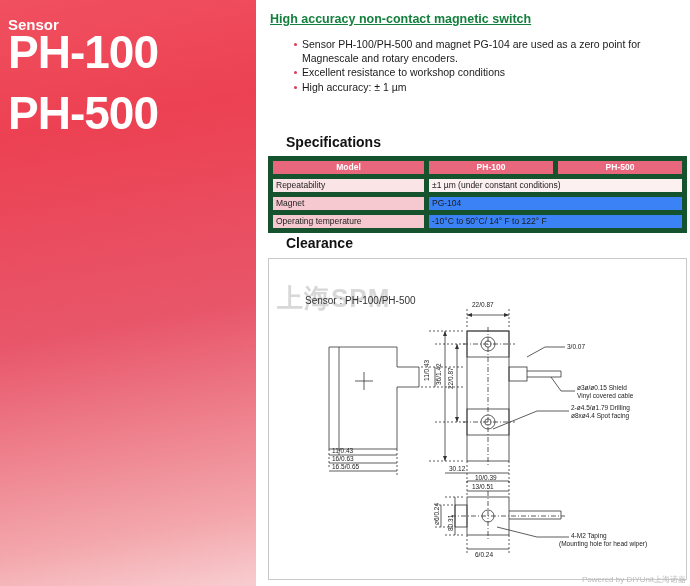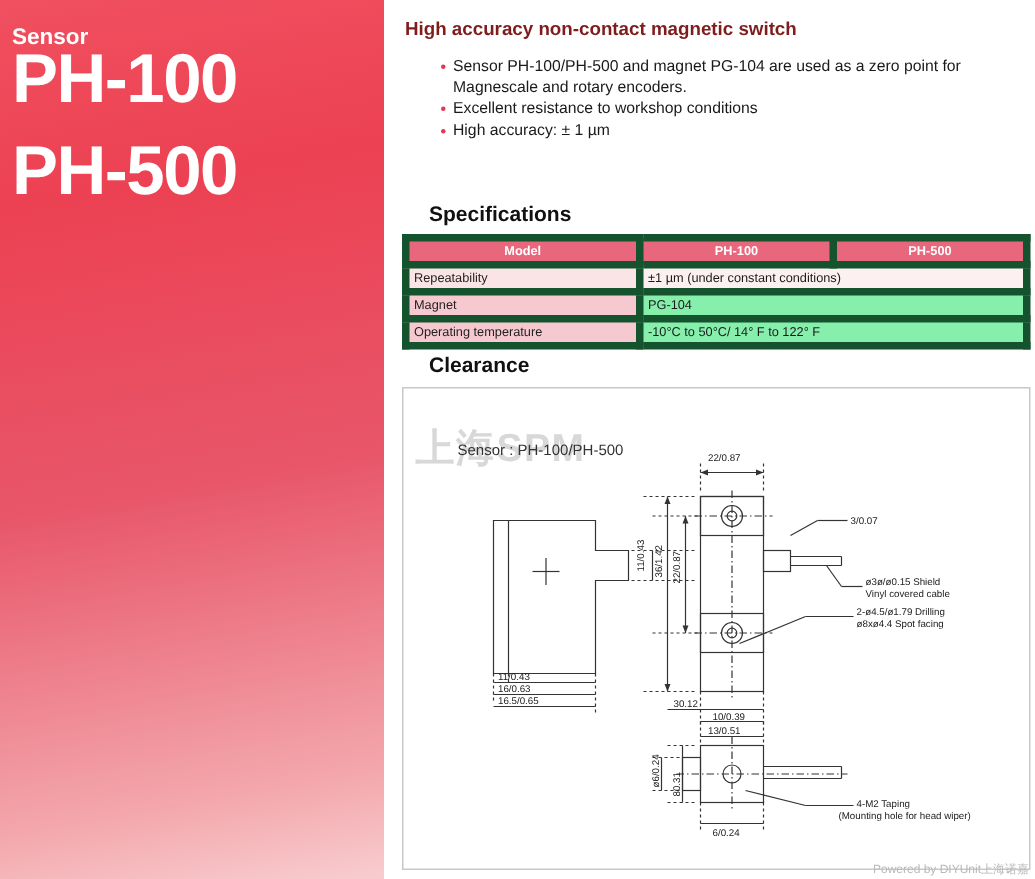--- a/index.html
+++ b/index.html
@@ -63,21 +63,22 @@
     left: 256px; top: 0;
     width: 434px;
     height: 586px;
   }
   .headline {
     position: absolute;
     left: 14px; top: 12px;
     width: 412px;
     font-size: 12.5px;
     font-weight: bold;
-    color: #7f1d1d;
+    color: #15803d;
+    text-decoration: underline;
   }
   .bullets {
     position: absolute;
     left: 14px; top: 38px;
     width: 416px;
     margin: 0;
     padding: 0;
     list-style: none;
   }
   .bullets li {
@@ -141,21 +142,21 @@
     color: #222;
   }
   .spec-table td.label.alt {
     background: #f5c9cf;
   }
   .spec-table td.val {
     background: #fdf0f1;
     text-align: left;
   }
   .spec-table td.val.alt {
-    background: #86efac;
+    background: #3b82f6;
     margin-top: 12px;
   }
 
   
   .dim-box {
     position: absolute;
     left: 268px; top: 258px;
     width: 417px;
     height: 320px;
     border: 1px solid #c8c8c8;

